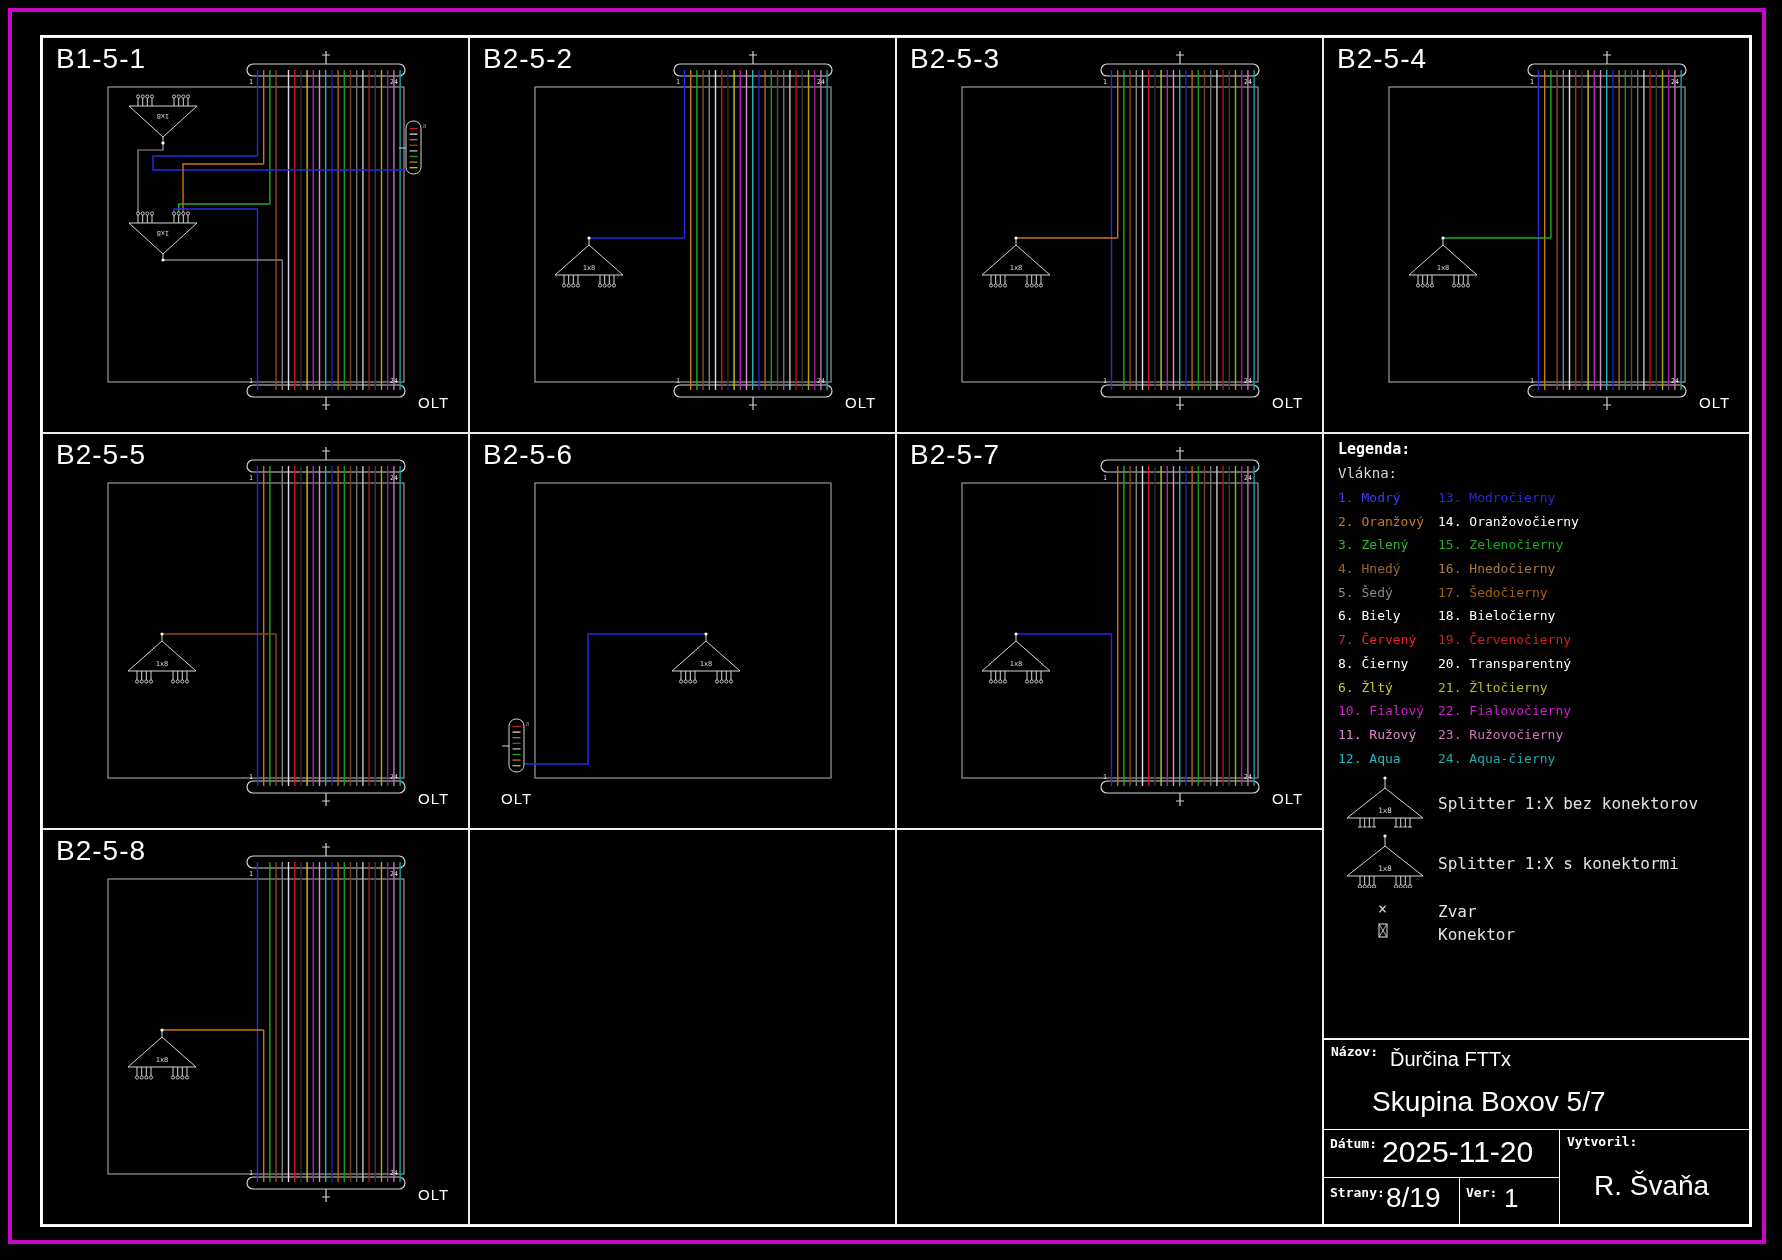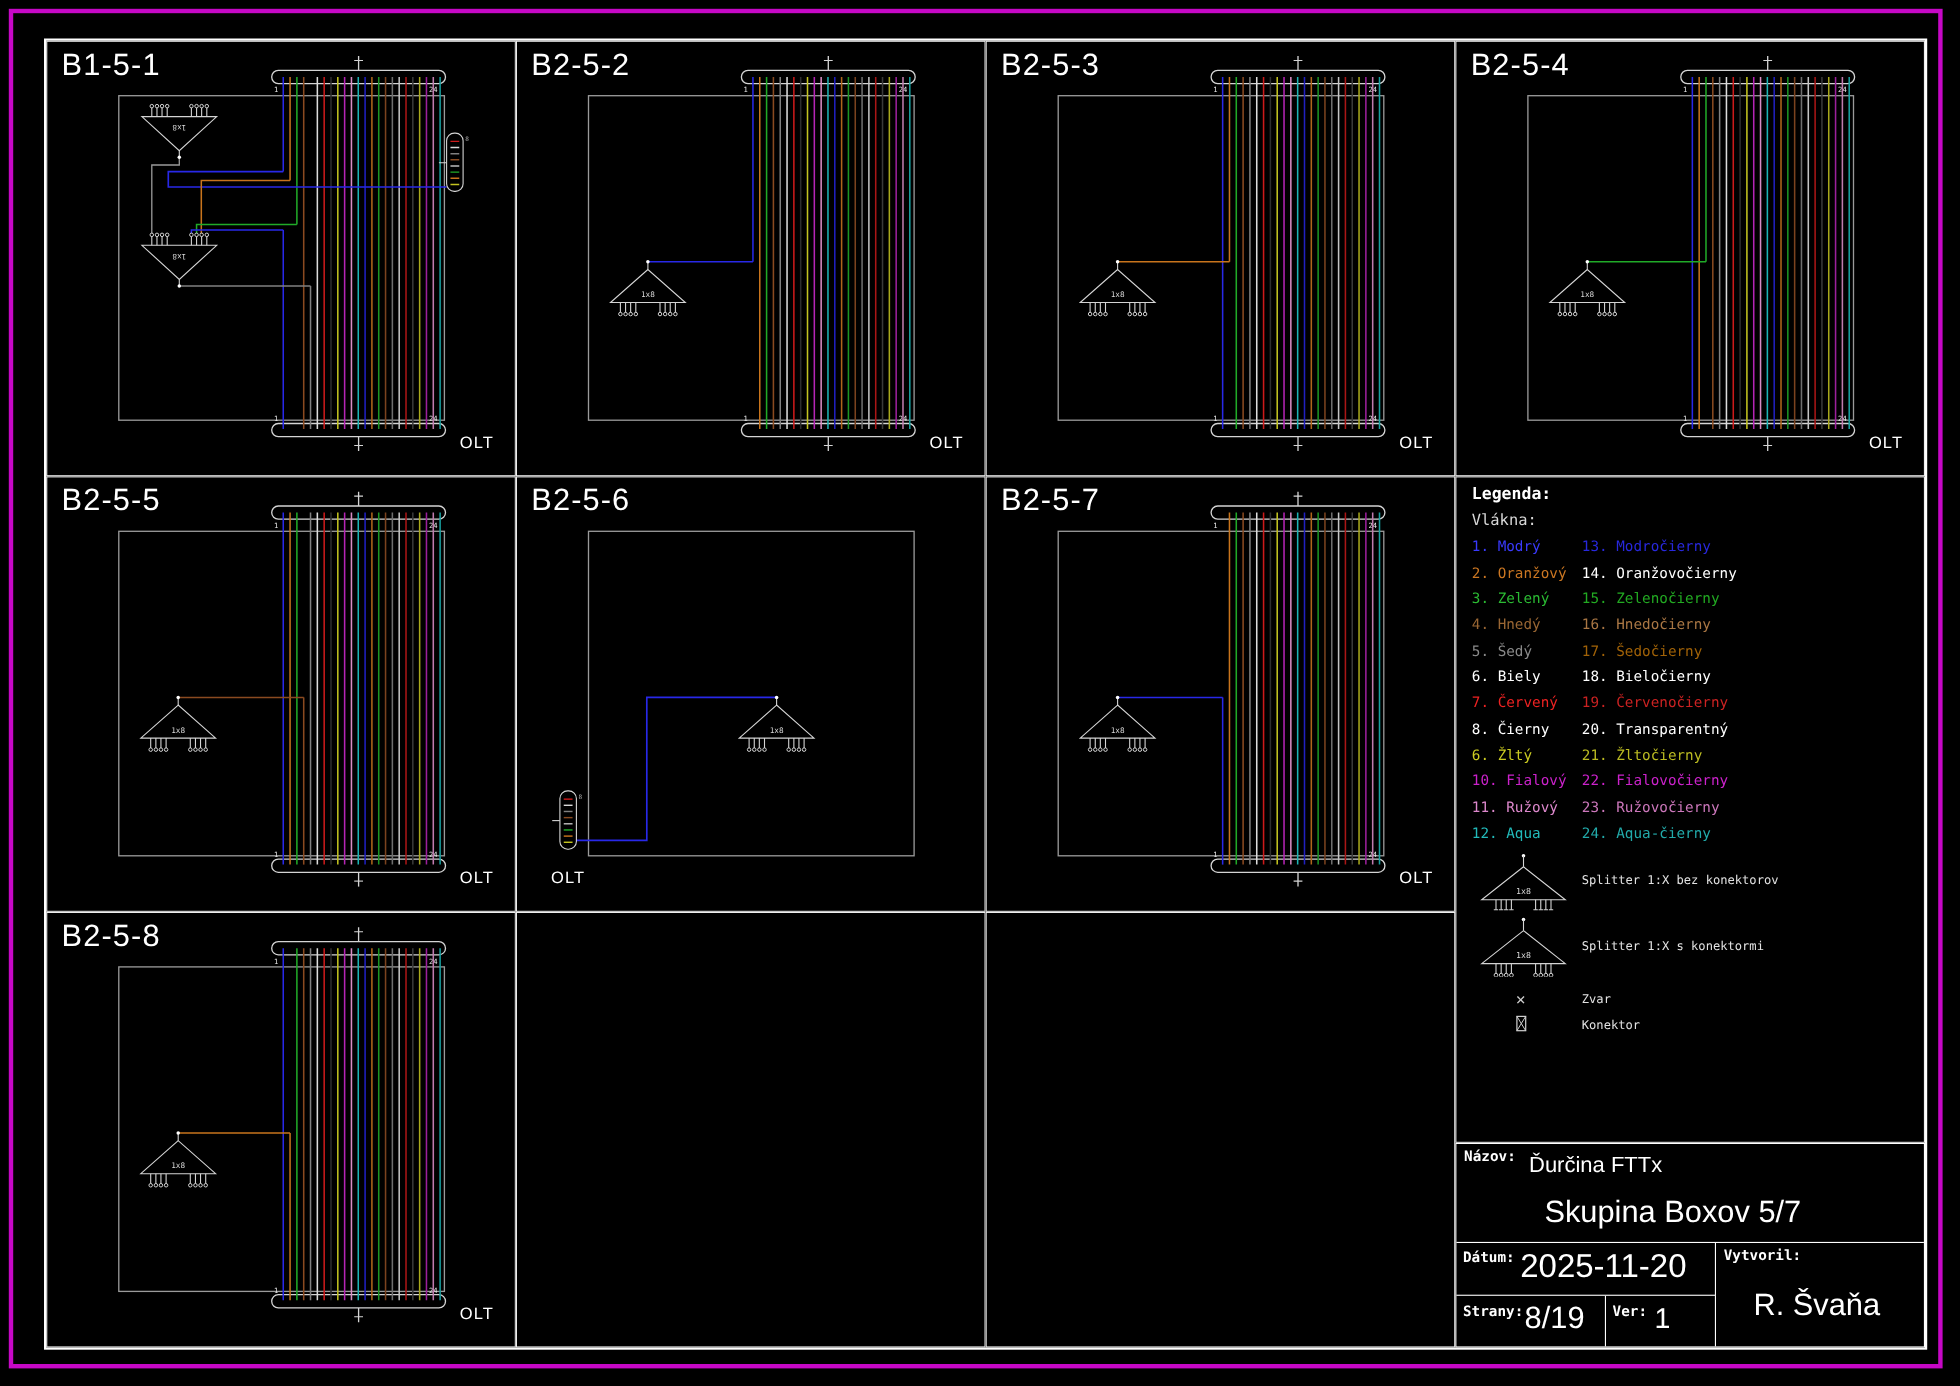--- a/index.html
+++ b/index.html
@@ -11,28 +11,28 @@
   .panel-title{position:absolute;left:13px;top:5px;font-size:28px;color:#ffffff;letter-spacing:1px;}
   .olt-label{position:absolute;font-size:15px;color:#ffffff;letter-spacing:1px;}
   
   .lg-title{position:absolute;left:14px;top:6px;font-family:"DejaVu Sans Mono",monospace;font-weight:bold;font-size:15px;color:#fff;}
   .lg-sub{position:absolute;left:14px;top:31px;font-family:"DejaVu Sans Mono",monospace;font-size:14px;color:#d8d8d8;}
   .lg-items{position:absolute;left:14px;top:51px;right:6px;}
   .lg-row{height:23.7px;line-height:23.7px;white-space:nowrap;}
   .lg-c1{display:inline-block;width:100px;font-family:"DejaVu Sans Mono",monospace;font-size:13px;}
   .lg-c2{display:inline-block;font-family:"DejaVu Sans Mono",monospace;font-size:13px;}
   .lg-symrow{position:absolute;left:12px;right:6px;}
-  .lg-symlabel{position:absolute;left:102px;font-family:"DejaVu Sans Mono",monospace;font-size:11px;color:#e2e2e2;}
+  .lg-symlabel{position:absolute;left:102px;font-family:"DejaVu Sans Mono",monospace;font-size:16px;color:#e2e2e2;}
   
   .tb{position:absolute;left:1323px;top:1039px;width:427px;height:186px;border:1px solid #fff;box-sizing:border-box;background:#000;}
   .tb-label{font-family:"DejaVu Sans Mono",monospace;font-weight:bold;font-size:13px;color:#fff;}
   .tb-nazov{position:absolute;left:0;top:0;width:425px;height:90px;border-bottom:1px solid #fff;box-sizing:border-box;}
   .tb-nazov .tb-label{position:absolute;left:7px;top:4px;}
   .tb-name1{position:absolute;left:66px;top:8px;font-size:20px;color:#fff;}
-  .tb-name2{position:absolute;left:80px;top:46px;font-size:28px;color:#fff;}
+  .tb-name2{position:absolute;left:48px;top:46px;font-size:28px;color:#fff;}
   .tb-datum{position:absolute;left:0;top:90px;width:236px;height:48px;border-bottom:1px solid #fff;border-right:1px solid #fff;box-sizing:border-box;}
   .tb-datum .tb-label{position:absolute;left:6px;top:6px;}
   .tb-datum-val{position:absolute;left:58px;top:5px;font-size:30px;color:#fff;}
   .tb-vytvoril{position:absolute;left:236px;top:90px;width:189px;height:94px;}
   .tb-vytvoril .tb-label{position:absolute;left:7px;top:4px;}
   .tb-vytvoril-val{position:absolute;left:34px;top:40px;font-size:28px;color:#fff;}
   .tb-strany{position:absolute;left:0;top:138px;width:136px;height:46px;border-right:1px solid #fff;box-sizing:border-box;}
   .tb-strany .tb-label{position:absolute;left:6px;top:7px;}
   .tb-strany-val{position:absolute;left:62px;top:4px;font-size:28px;color:#fff;}
   .tb-ver{position:absolute;left:136px;top:138px;width:100px;height:46px;border-right:1px solid #fff;box-sizing:border-box;}

